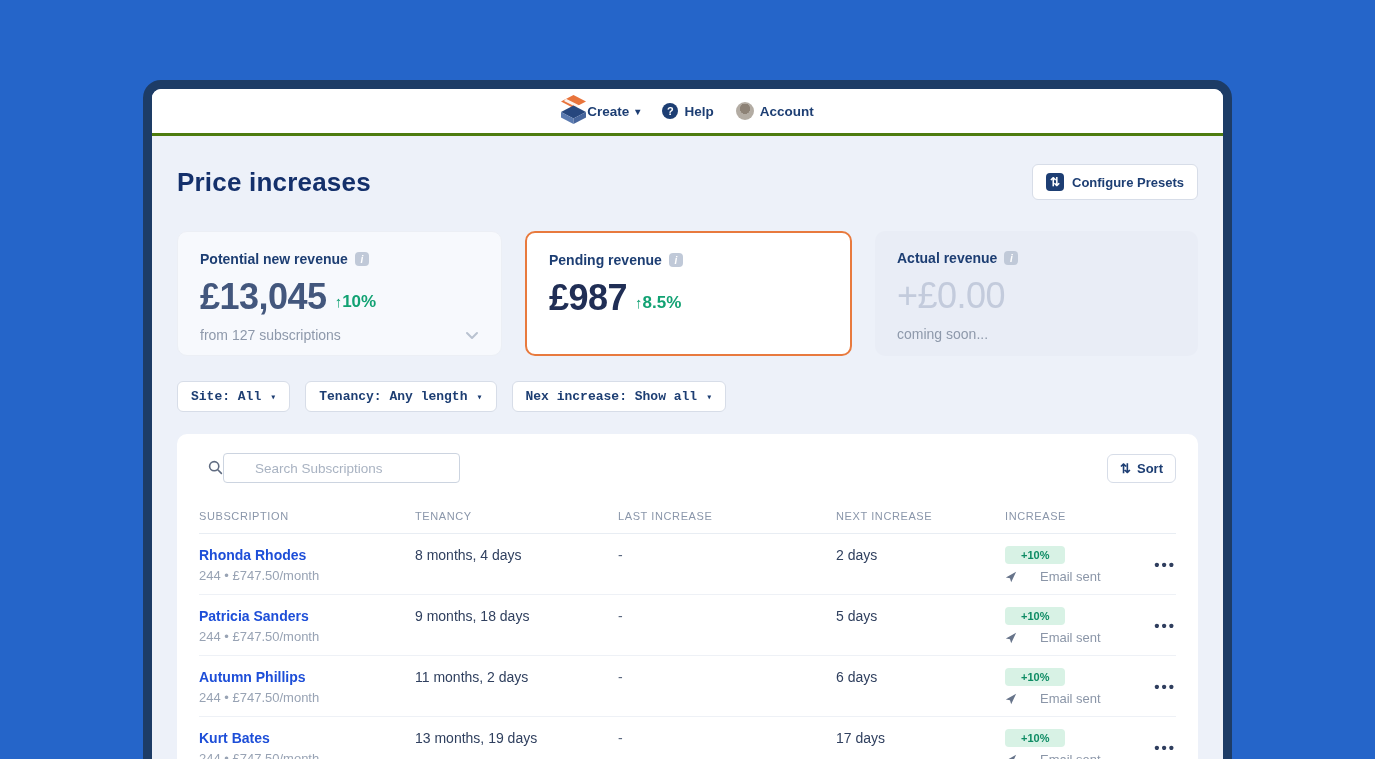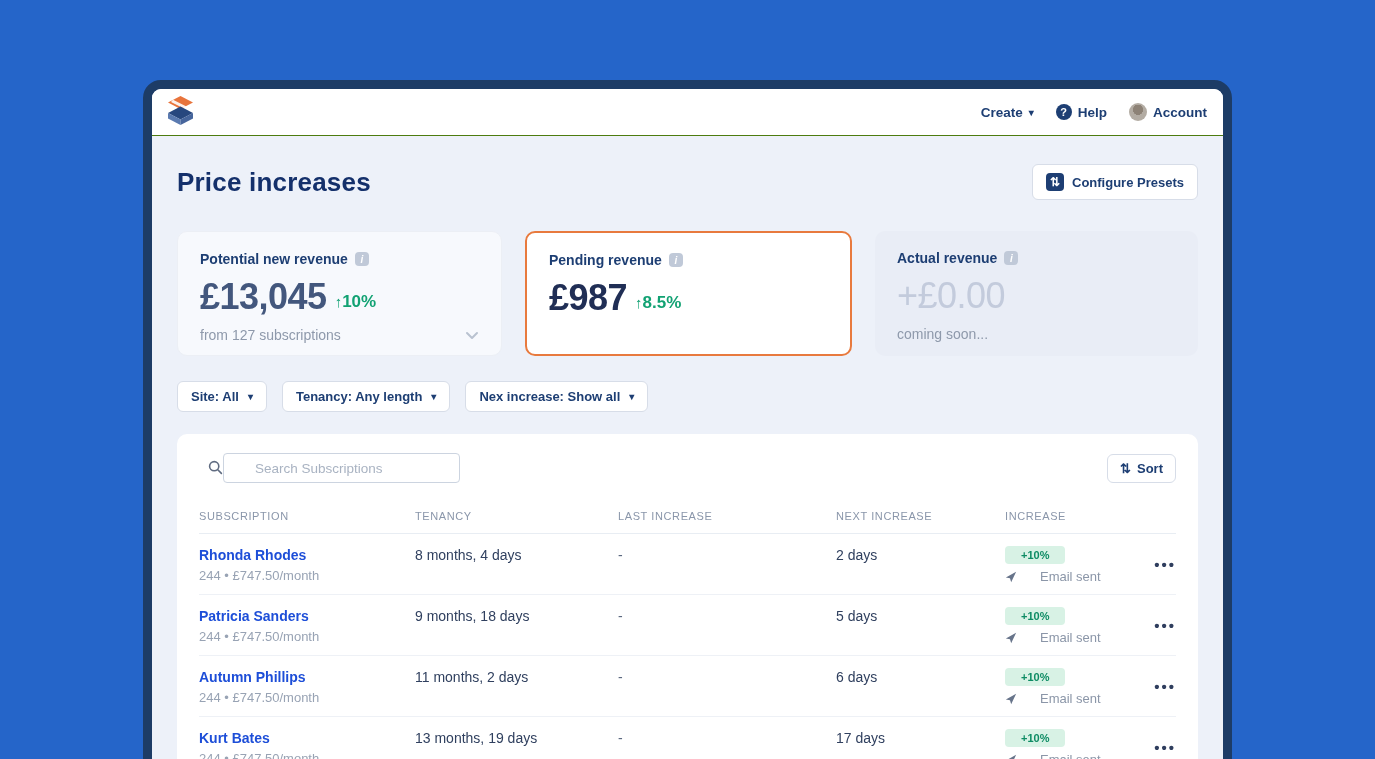--- a/index.html
+++ b/index.html
@@ -11,22 +11,22 @@
   }
   .window {
     position:absolute; left:143px; top:80px; width:1089px; height:720px;
     background:#edf1f9;
     border:9px solid #1d3c66;
     border-radius:18px;
     overflow:hidden;
   }
   
   .topbar {
-    height:47px; background:#ffffff; border-bottom:1px solid #4d7c0f;
-    display:flex; align-items:center; justify-content:space-between;
+    height:47px; background:#ffffff; border-bottom:3px solid #4d7c0f;
+    display:flex; align-items:center; justify-content:center;
     padding:0 16px 0 15px;
   }
   .topbar-right { display:flex; align-items:center; gap:22px; }
   .top-item {
     display:flex; align-items:center; gap:6px;
     color:#1d3e73; font-size:13.5px; font-weight:700; cursor:pointer;
   }
   .caret { font-size:10px; color:#1d3e73; }
   .help-icon {
     width:16px; height:16px; border-radius:50%; background:#1d3e73;
@@ -76,21 +76,21 @@
   .card-sub-row {
     margin-top:9px; display:flex; align-items:center; justify-content:space-between;
     font-size:14px; color:#8e99ab;
   }
   .chev { width:14px; height:9px; }
   .chev path { fill:none; stroke-width:2; stroke-linecap:round; stroke-linejoin:round; }
   .chev-gray path { stroke:#b9c2d0; }
   .chev-orange path { stroke:#e87a3e; }
   
   .filters { margin-top:25px; display:flex; gap:15px; }
-  .filter-btn { padding:7px 13px; gap:9px; }
+  .filter-btn { padding:7px 13px; gap:9px;font-family:Liberation Mono, monospace; }
   .filter-caret { font-size:10px; }
   
   .table-card {
     margin-top:22px; background:#fff; border-radius:10px;
     padding:19px 22px; min-height:330px;
   }
   .table-toolbar { display:flex; align-items:center; justify-content:space-between; }
   .search-wrap { position:relative;padding-left:24px; }
   .search-input {
     width:237px; height:30px; border:1px solid #ccd4e0; border-radius:4px;

